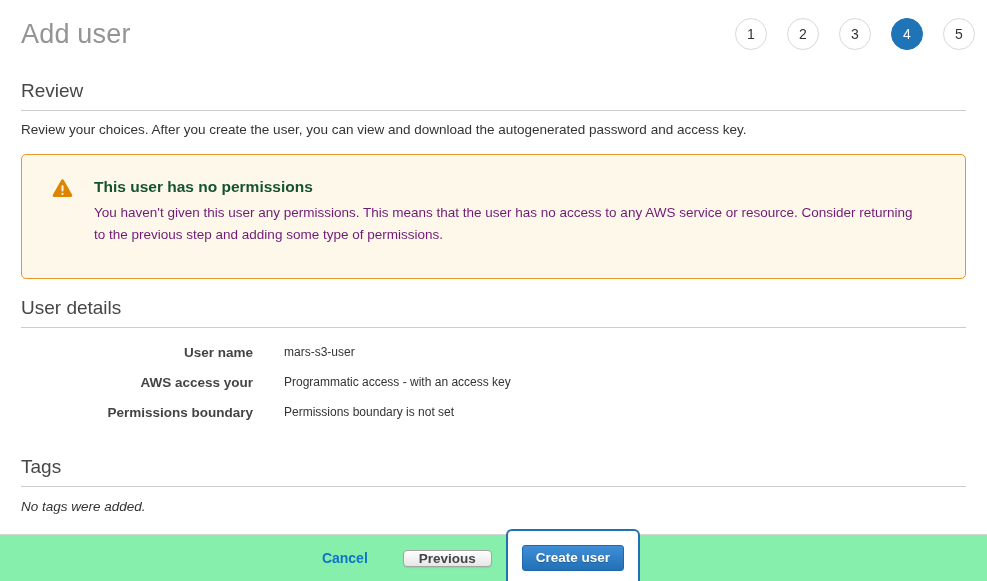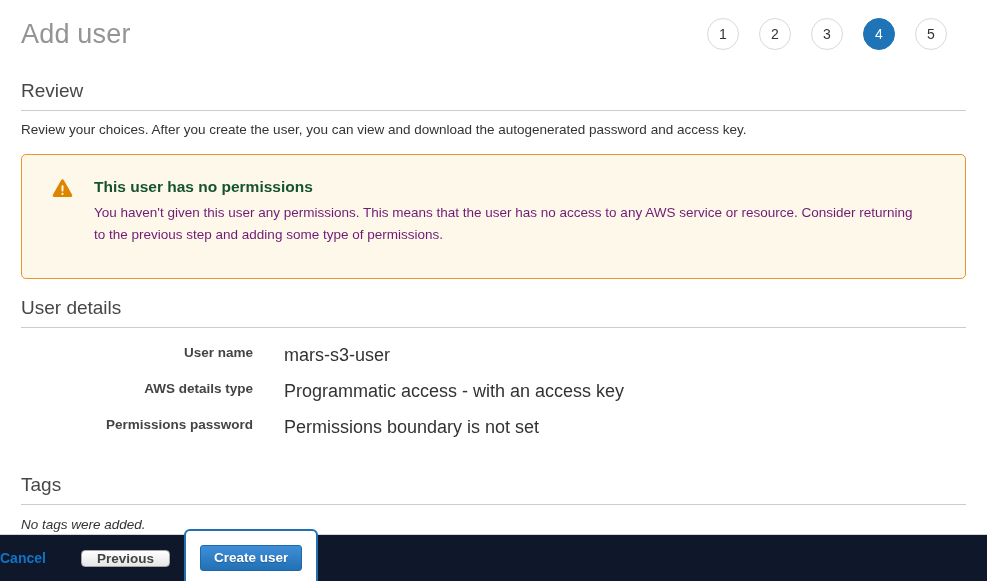--- a/index.html
+++ b/index.html
@@ -10,21 +10,21 @@
     color: #333;
     overflow: hidden;
     position: relative;
   }
 
   
   .header {
     display: flex;
     justify-content: space-between;
     align-items: center;
-    padding: 18px 40px 0 21px;
+    padding: 18px 12px 0 21px;
   }
   .page-title {
     font-size: 27px;
     font-weight: 400;
     color: #949494;
     letter-spacing: 0.2px;
   }
   .steps { display: flex; align-items: center; }
   .step {
     width: 32px; height: 32px;
@@ -87,38 +87,38 @@
   .detail-row { display: flex; padding: 7px 0 8px; }
   .detail-label {
     width: 232px;
     text-align: right;
     font-weight: bold;
     font-size: 13.5px;
     color: #444;
   }
   .detail-value {
     margin-left: 31px;
-    font-size: 18px;
+    font-size: 12px;
     color: #333;
   }
 
   
   .tags-section { margin-top: 28px; }
   .tags-empty { margin-top: 12px; font-style: italic; font-size: 13.5px; color: #333; }
 
   
   .footer {
     position: absolute;
     left: 0; bottom: 0;
     width: 987px; height: 47px;
     border-top: 1px solid #d5d5d5;
-    background: #0f172a;
+    background: #86efac;
     display: flex;
     align-items: center;
-    justify-content: flex-start;
+    justify-content: center;
     padding-right: 25px;
   }
   .cancel-link {
     color: #0f74c7;
     font-size: 14px;
     font-weight: bold;
     cursor: pointer;
     margin-right: 35px;
   }
   .btn-secondary {
@@ -192,25 +192,25 @@
 
   <div class="details-section">
     <h2 class="section-heading">User details</h2>
     <div class="divider"></div>
     <div class="details-rows">
       <div class="detail-row">
         <div class="detail-label">User name</div>
         <div class="detail-value">mars-s3-user</div>
       </div>
       <div class="detail-row">
-        <div class="detail-label">AWS details type</div>
+        <div class="detail-label">AWS access your</div>
         <div class="detail-value">Programmatic access - with an access key</div>
       </div>
       <div class="detail-row">
-        <div class="detail-label">Permissions password</div>
+        <div class="detail-label">Permissions boundary</div>
         <div class="detail-value">Permissions boundary is not set</div>
       </div>
     </div>
   </div>
 
   <div class="tags-section">
     <h2 class="section-heading">Tags</h2>
     <div class="divider"></div>
     <div class="tags-empty">No tags were added.</div>
   </div>

